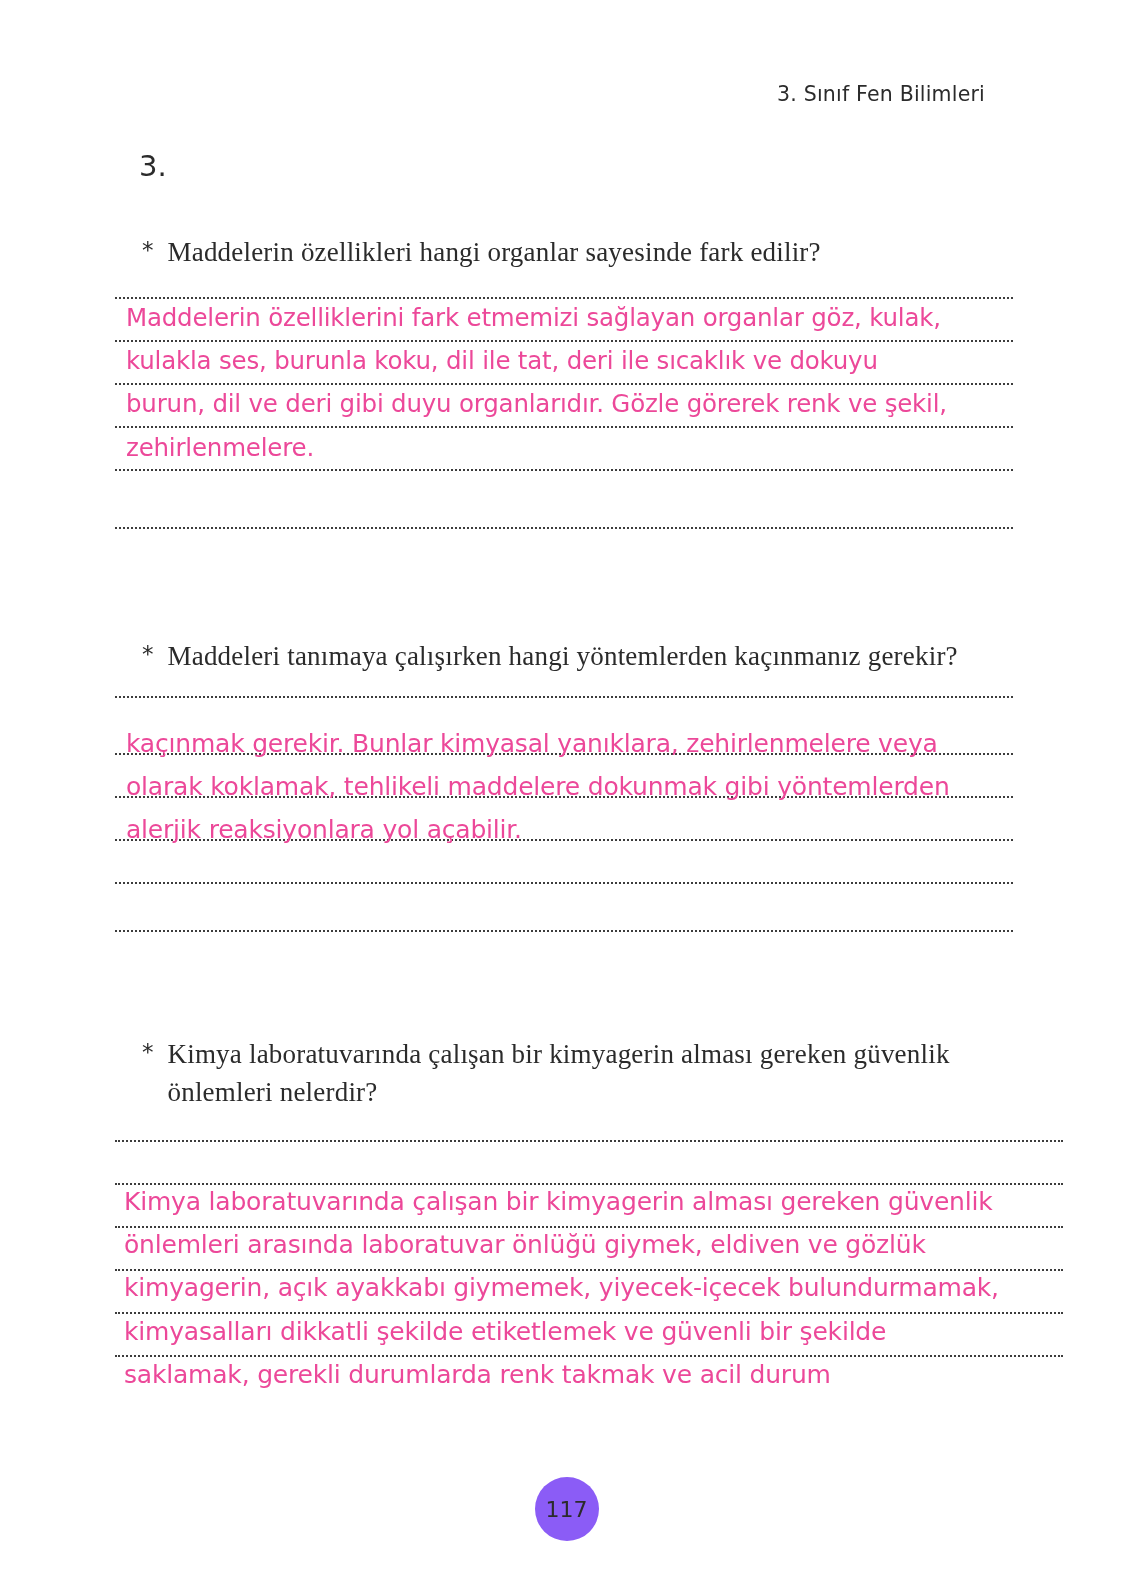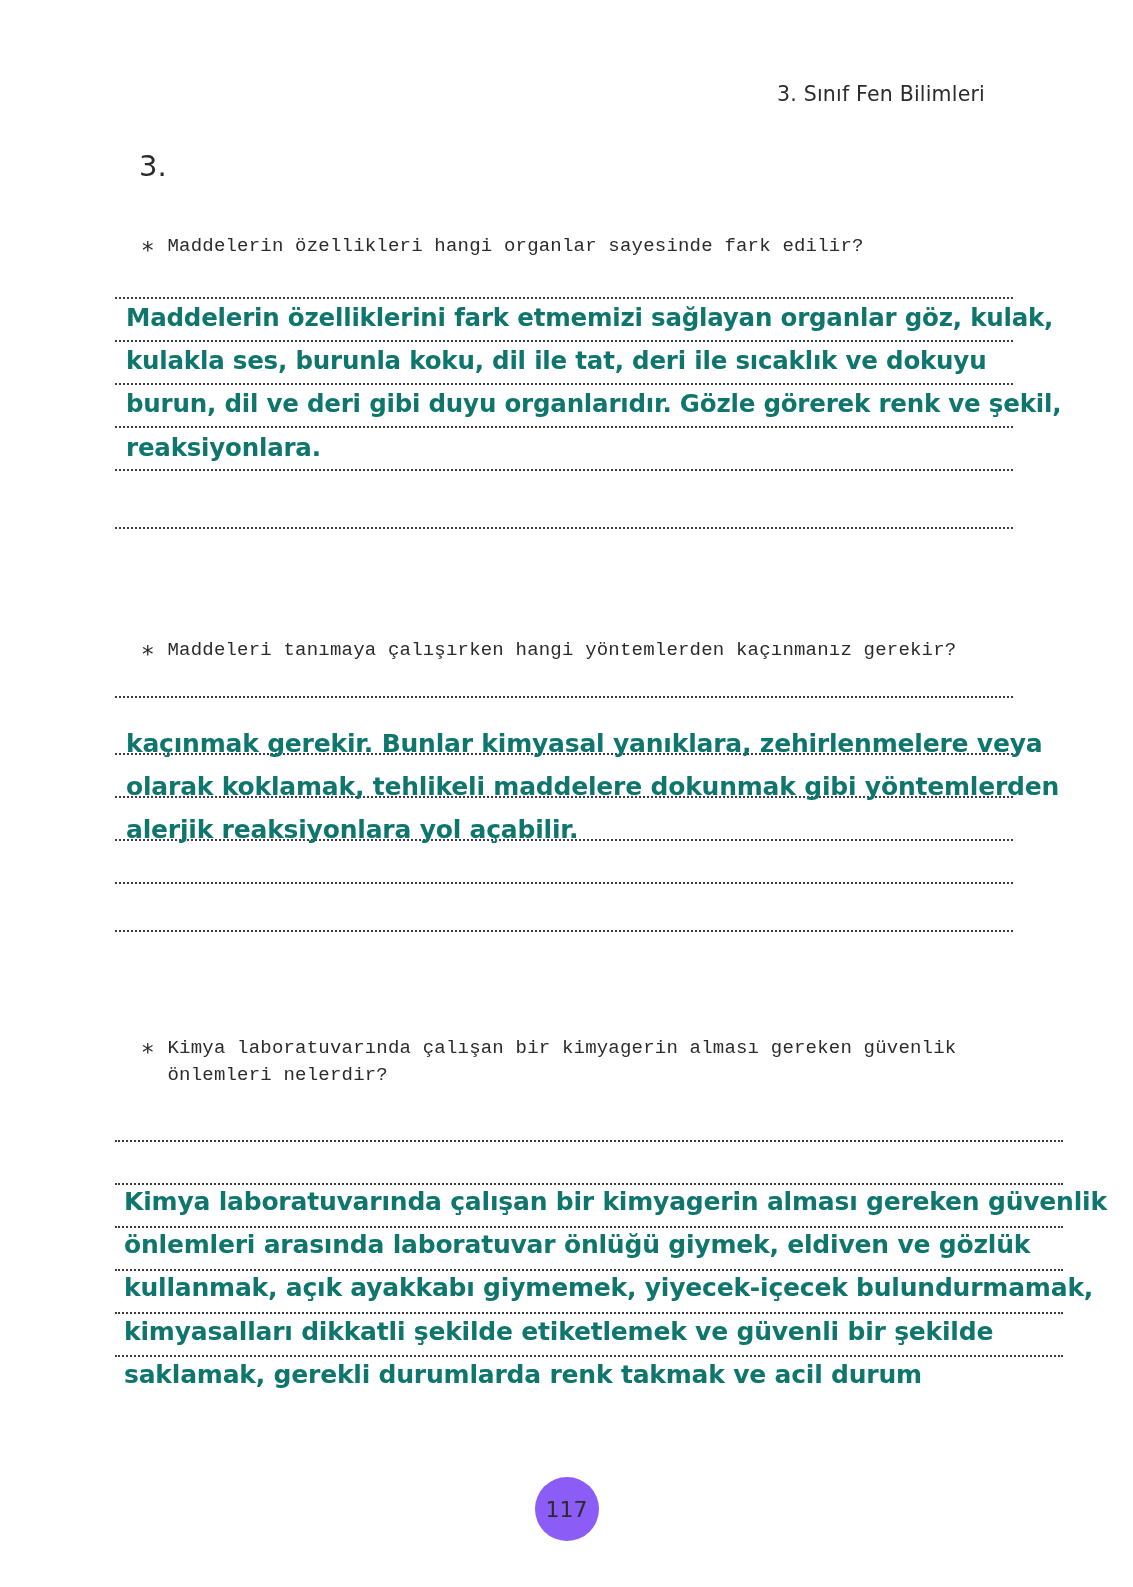--- a/index.html
+++ b/index.html
@@ -70,47 +70,47 @@
     color: #2b2b2b;
   }
   .question-bullet {
     font-size: 23px;
     line-height: 1.42;
     font-family: "DejaVu Sans", sans-serif;
     flex: 0 0 auto;
     padding-top: 1px;
   }
   .question-text {
-    font-size: 19px;
+    font-size: 27px;
     line-height: 1.42;
     letter-spacing: 0.2px;
-    font-family: Liberation Mono, monospace;
+    font-family: Liberation Serif, serif;
     font-weight: 400;
   }
 
   #question-1 { top: 233px; }
   #question-2 { top: 637px; }
   #question-3 { top: 1035px; width: 900px; }
 
   
   .rule {
     position: absolute;
     left: 115px;
     height: 0;
     border-top: 2.2px dotted #3c3c3c;
   }
   .rule.w-short { width: 898px; }
   .rule.w-long  { width: 948px; }
 
   
   .answer {
     position: absolute;
-    color: #0f766e;
-    font-family: "DejaVu Sans", sans-serif;
-    font-weight: 700;
+    color: #ec4899;
+    font-family: "DejaVu Sans", sans-serif;
+    font-weight: 400;
     letter-spacing: -0.2px;
   }
   .answer .answer-line {
     display: block;
     white-space: nowrap;
   }
 
   #answer-1 {
     left: 126px;
     top: 296px;
@@ -169,21 +169,21 @@
   <div class="rule w-short" style="top:340px"></div>
   <div class="rule w-short" style="top:383px"></div>
   <div class="rule w-short" style="top:426px"></div>
   <div class="rule w-short" style="top:469px"></div>
   <div class="rule w-short" style="top:527px"></div>
 
   <div class="answer" id="answer-1">
     <span class="answer-line">Maddelerin özelliklerini fark etmemizi sağlayan organlar göz, kulak,</span>
     <span class="answer-line">kulakla ses, burunla koku, dil ile tat, deri ile sıcaklık ve dokuyu</span>
     <span class="answer-line">burun, dil ve deri gibi duyu organlarıdır. Gözle görerek renk ve şekil,</span>
-    <span class="answer-line">reaksiyonlara.</span>
+    <span class="answer-line">zehirlenmelere.</span>
   </div>
 
   <div class="question" id="question-2">
     <span class="question-bullet">*</span>
     <span class="question-text">Maddeleri tanımaya çalışırken hangi yöntemlerden kaçınmanız gerekir?</span>
   </div>
 
   <div class="rule w-short" style="top:696px"></div>
   <div class="rule w-short" style="top:753px"></div>
   <div class="rule w-short" style="top:796px"></div>
@@ -205,20 +205,20 @@
   <div class="rule w-long" style="top:1140px"></div>
   <div class="rule w-long" style="top:1183px"></div>
   <div class="rule w-long" style="top:1226px"></div>
   <div class="rule w-long" style="top:1269px"></div>
   <div class="rule w-long" style="top:1312px"></div>
   <div class="rule w-long" style="top:1355px"></div>
 
   <div class="answer" id="answer-3">
     <span class="answer-line">Kimya laboratuvarında çalışan bir kimyagerin alması gereken güvenlik</span>
     <span class="answer-line">önlemleri arasında laboratuvar önlüğü giymek, eldiven ve gözlük</span>
-    <span class="answer-line">kullanmak, açık ayakkabı giymemek, yiyecek-içecek bulundurmamak,</span>
+    <span class="answer-line">kimyagerin, açık ayakkabı giymemek, yiyecek-içecek bulundurmamak,</span>
     <span class="answer-line">kimyasalları dikkatli şekilde etiketlemek ve güvenli bir şekilde</span>
     <span class="answer-line">saklamak, gerekli durumlarda renk takmak ve acil durum</span>
   </div>
 
   <div class="page-number">117</div>
 
 </div>
 
 </body></html>

